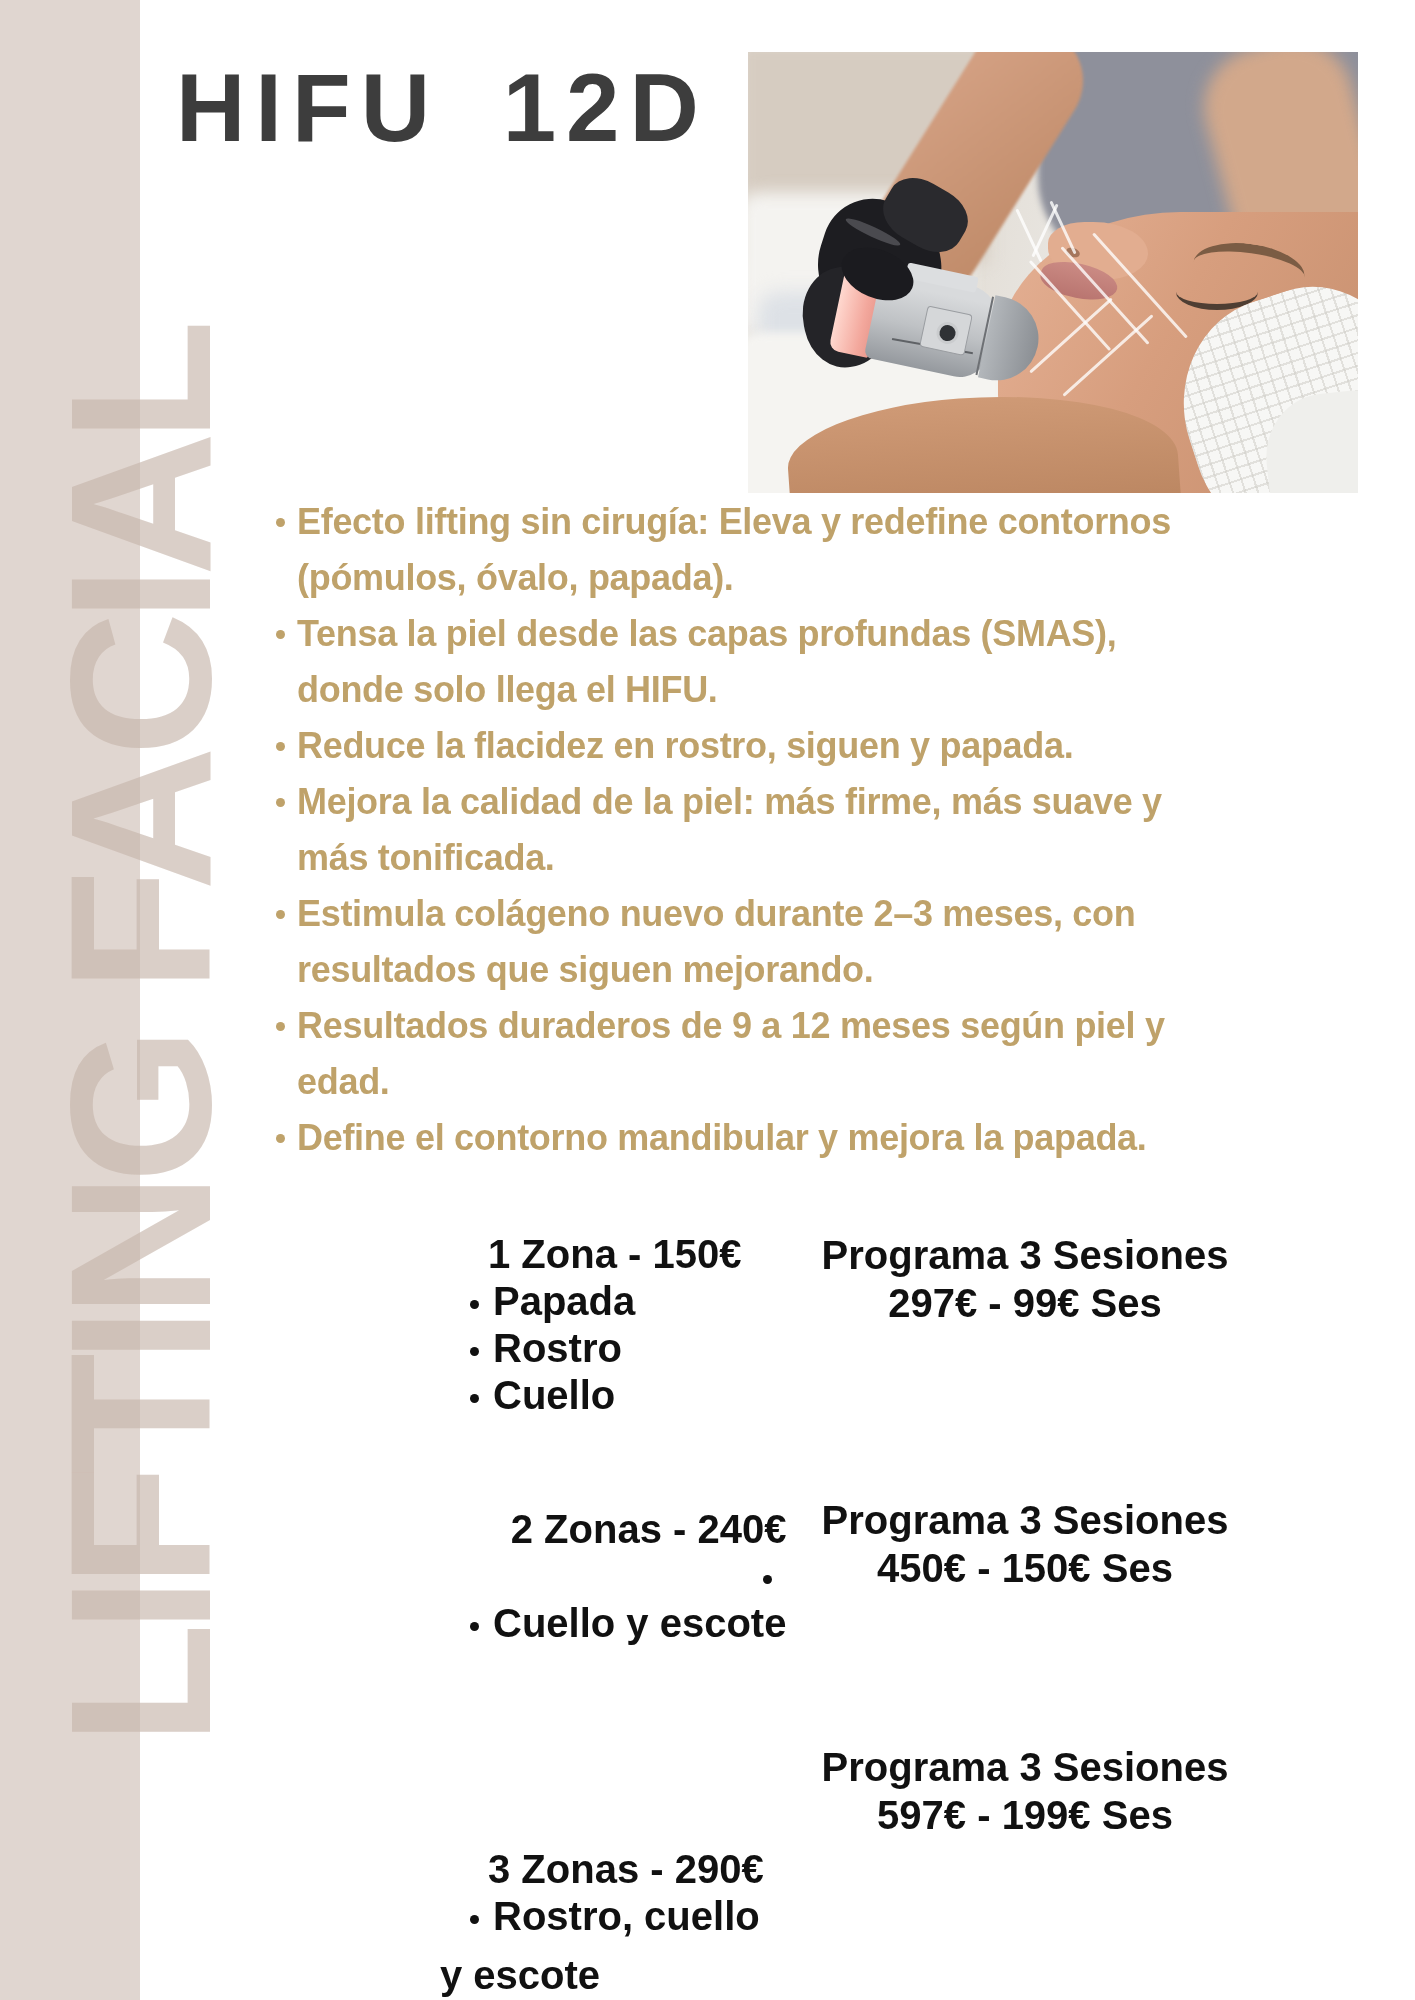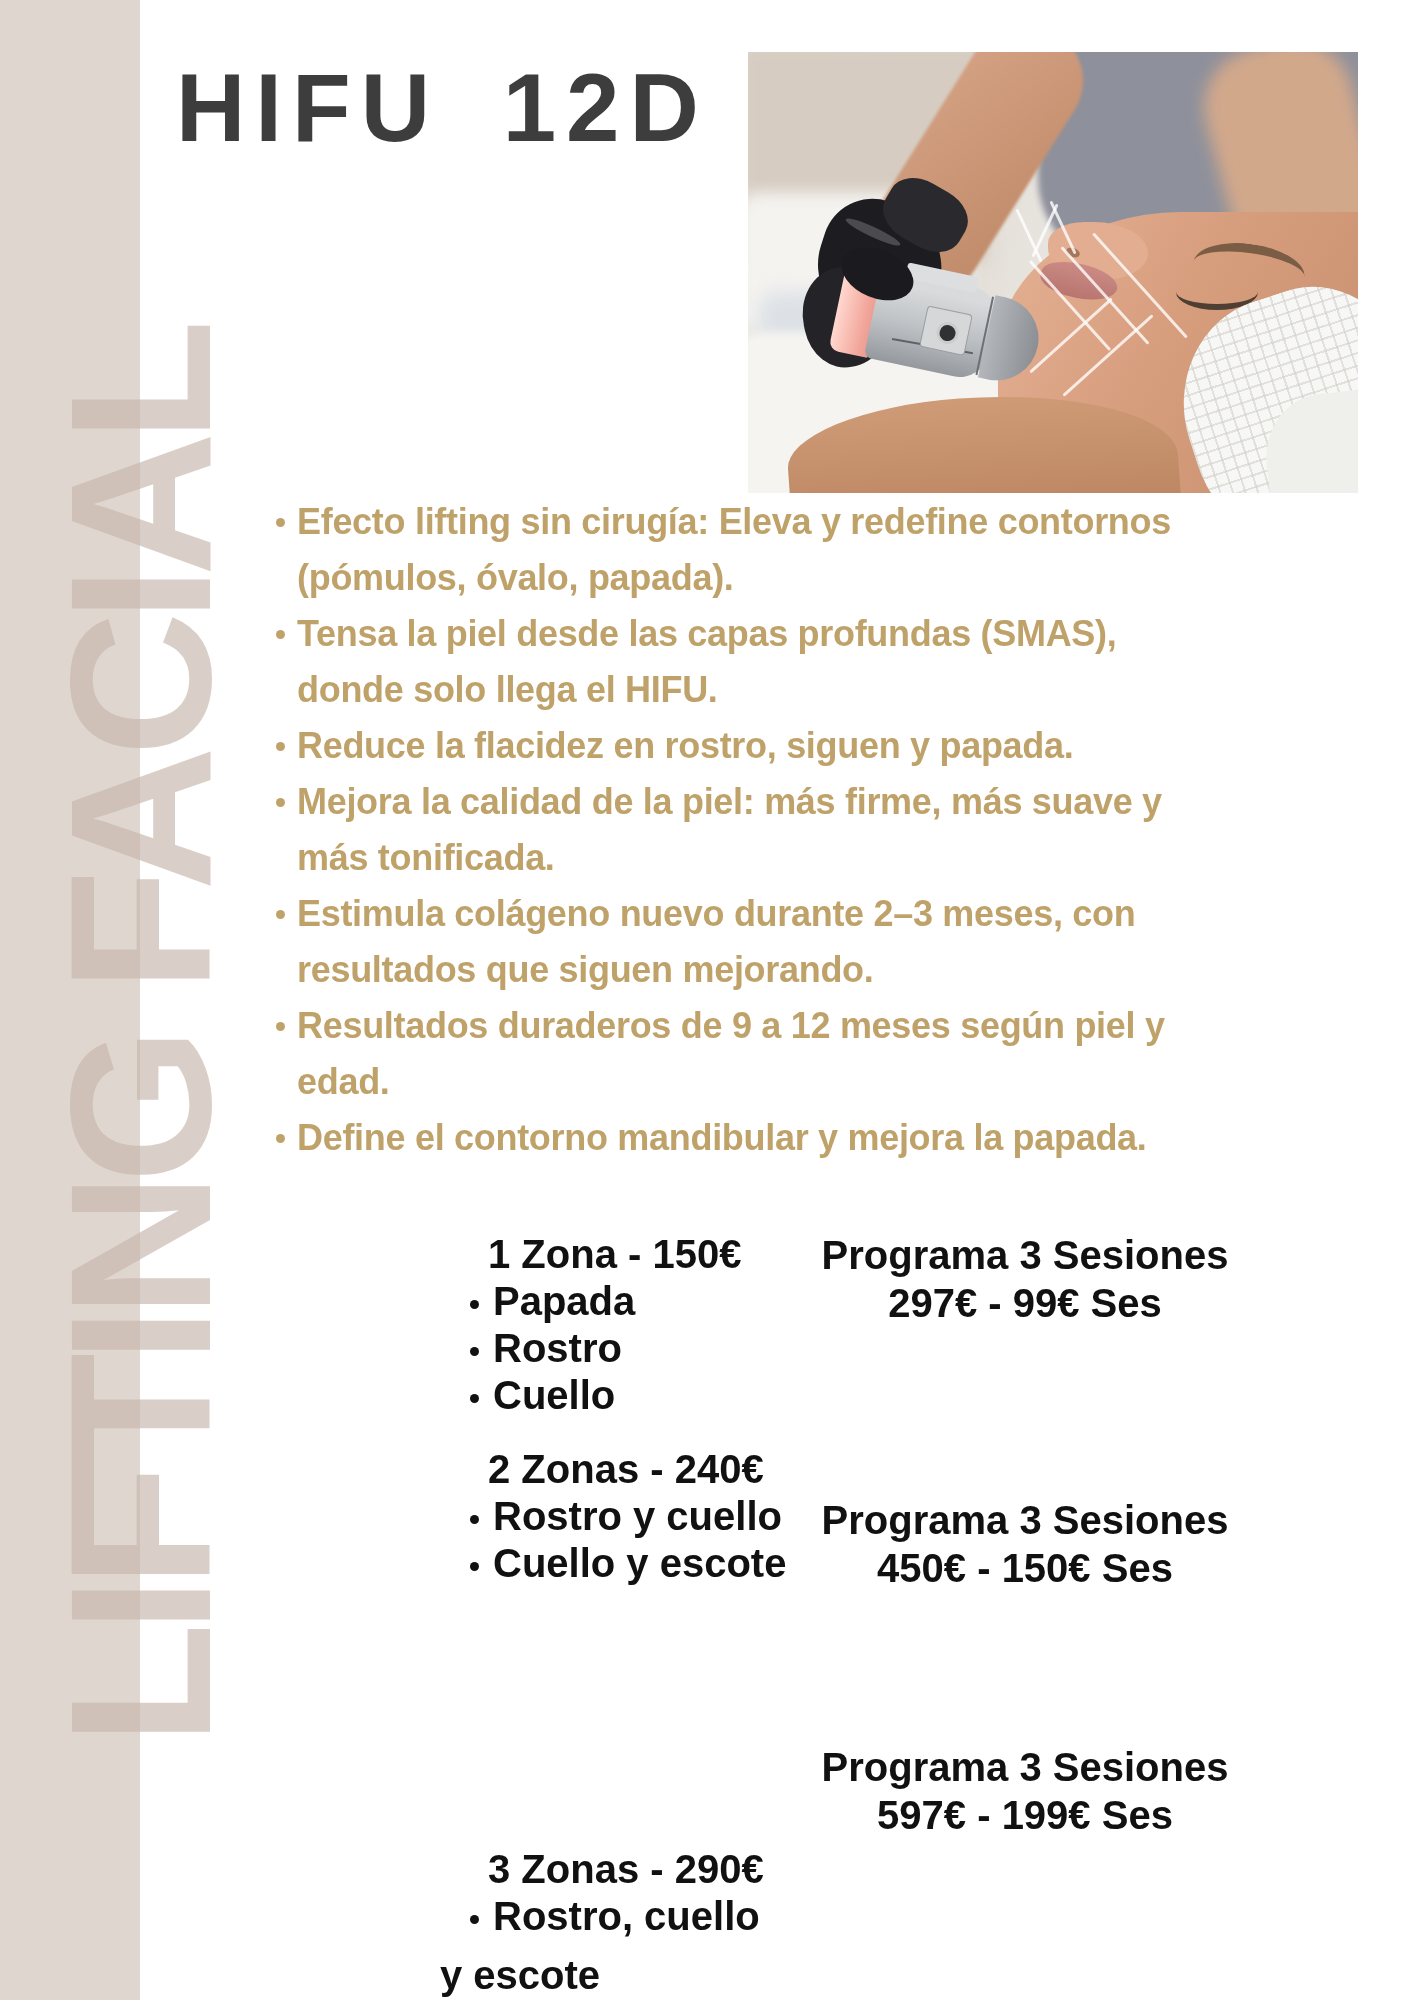--- a/index.html
+++ b/index.html
@@ -206,23 +206,23 @@
     <div class="zone-title">1 Zona - 150€</div>
     <div class="opt"><span class="pdot"></span><span>Papada</span></div>
     <div class="opt"><span class="pdot"></span><span>Rostro</span></div>
     <div class="opt"><span class="pdot"></span><span>Cuello</span></div>
   </div>
   <div class="prog-block" style="top:1231px;">
     <div class="prog-title">Programa 3 Sesiones</div>
     <div class="prog-price">297€ - 99€ Ses</div>
   </div>
 
-  <div class="zone-block" style="top:1446px;">
+  <div class="zone-block" style="top:1506px;text-align:right;">
     <div class="zone-title">2 Zonas - 240€</div>
-    <div class="opt"><span class="pdot"></span><span>Rostro y cuello</span></div>
+    <div class="opt"><span class="pdot"></span></div>
     <div class="opt"><span class="pdot"></span><span>Cuello y escote</span></div>
   </div>
   <div class="prog-block" style="top:1496px;">
     <div class="prog-title">Programa 3 Sesiones</div>
     <div class="prog-price">450€ - 150€ Ses</div>
   </div>
 
   <div class="zone-block" style="top:1846px;">
     <div class="zone-title">3 Zonas - 290€</div>
     <div class="opt"><span class="pdot"></span><span>Rostro, cuello</span></div>

